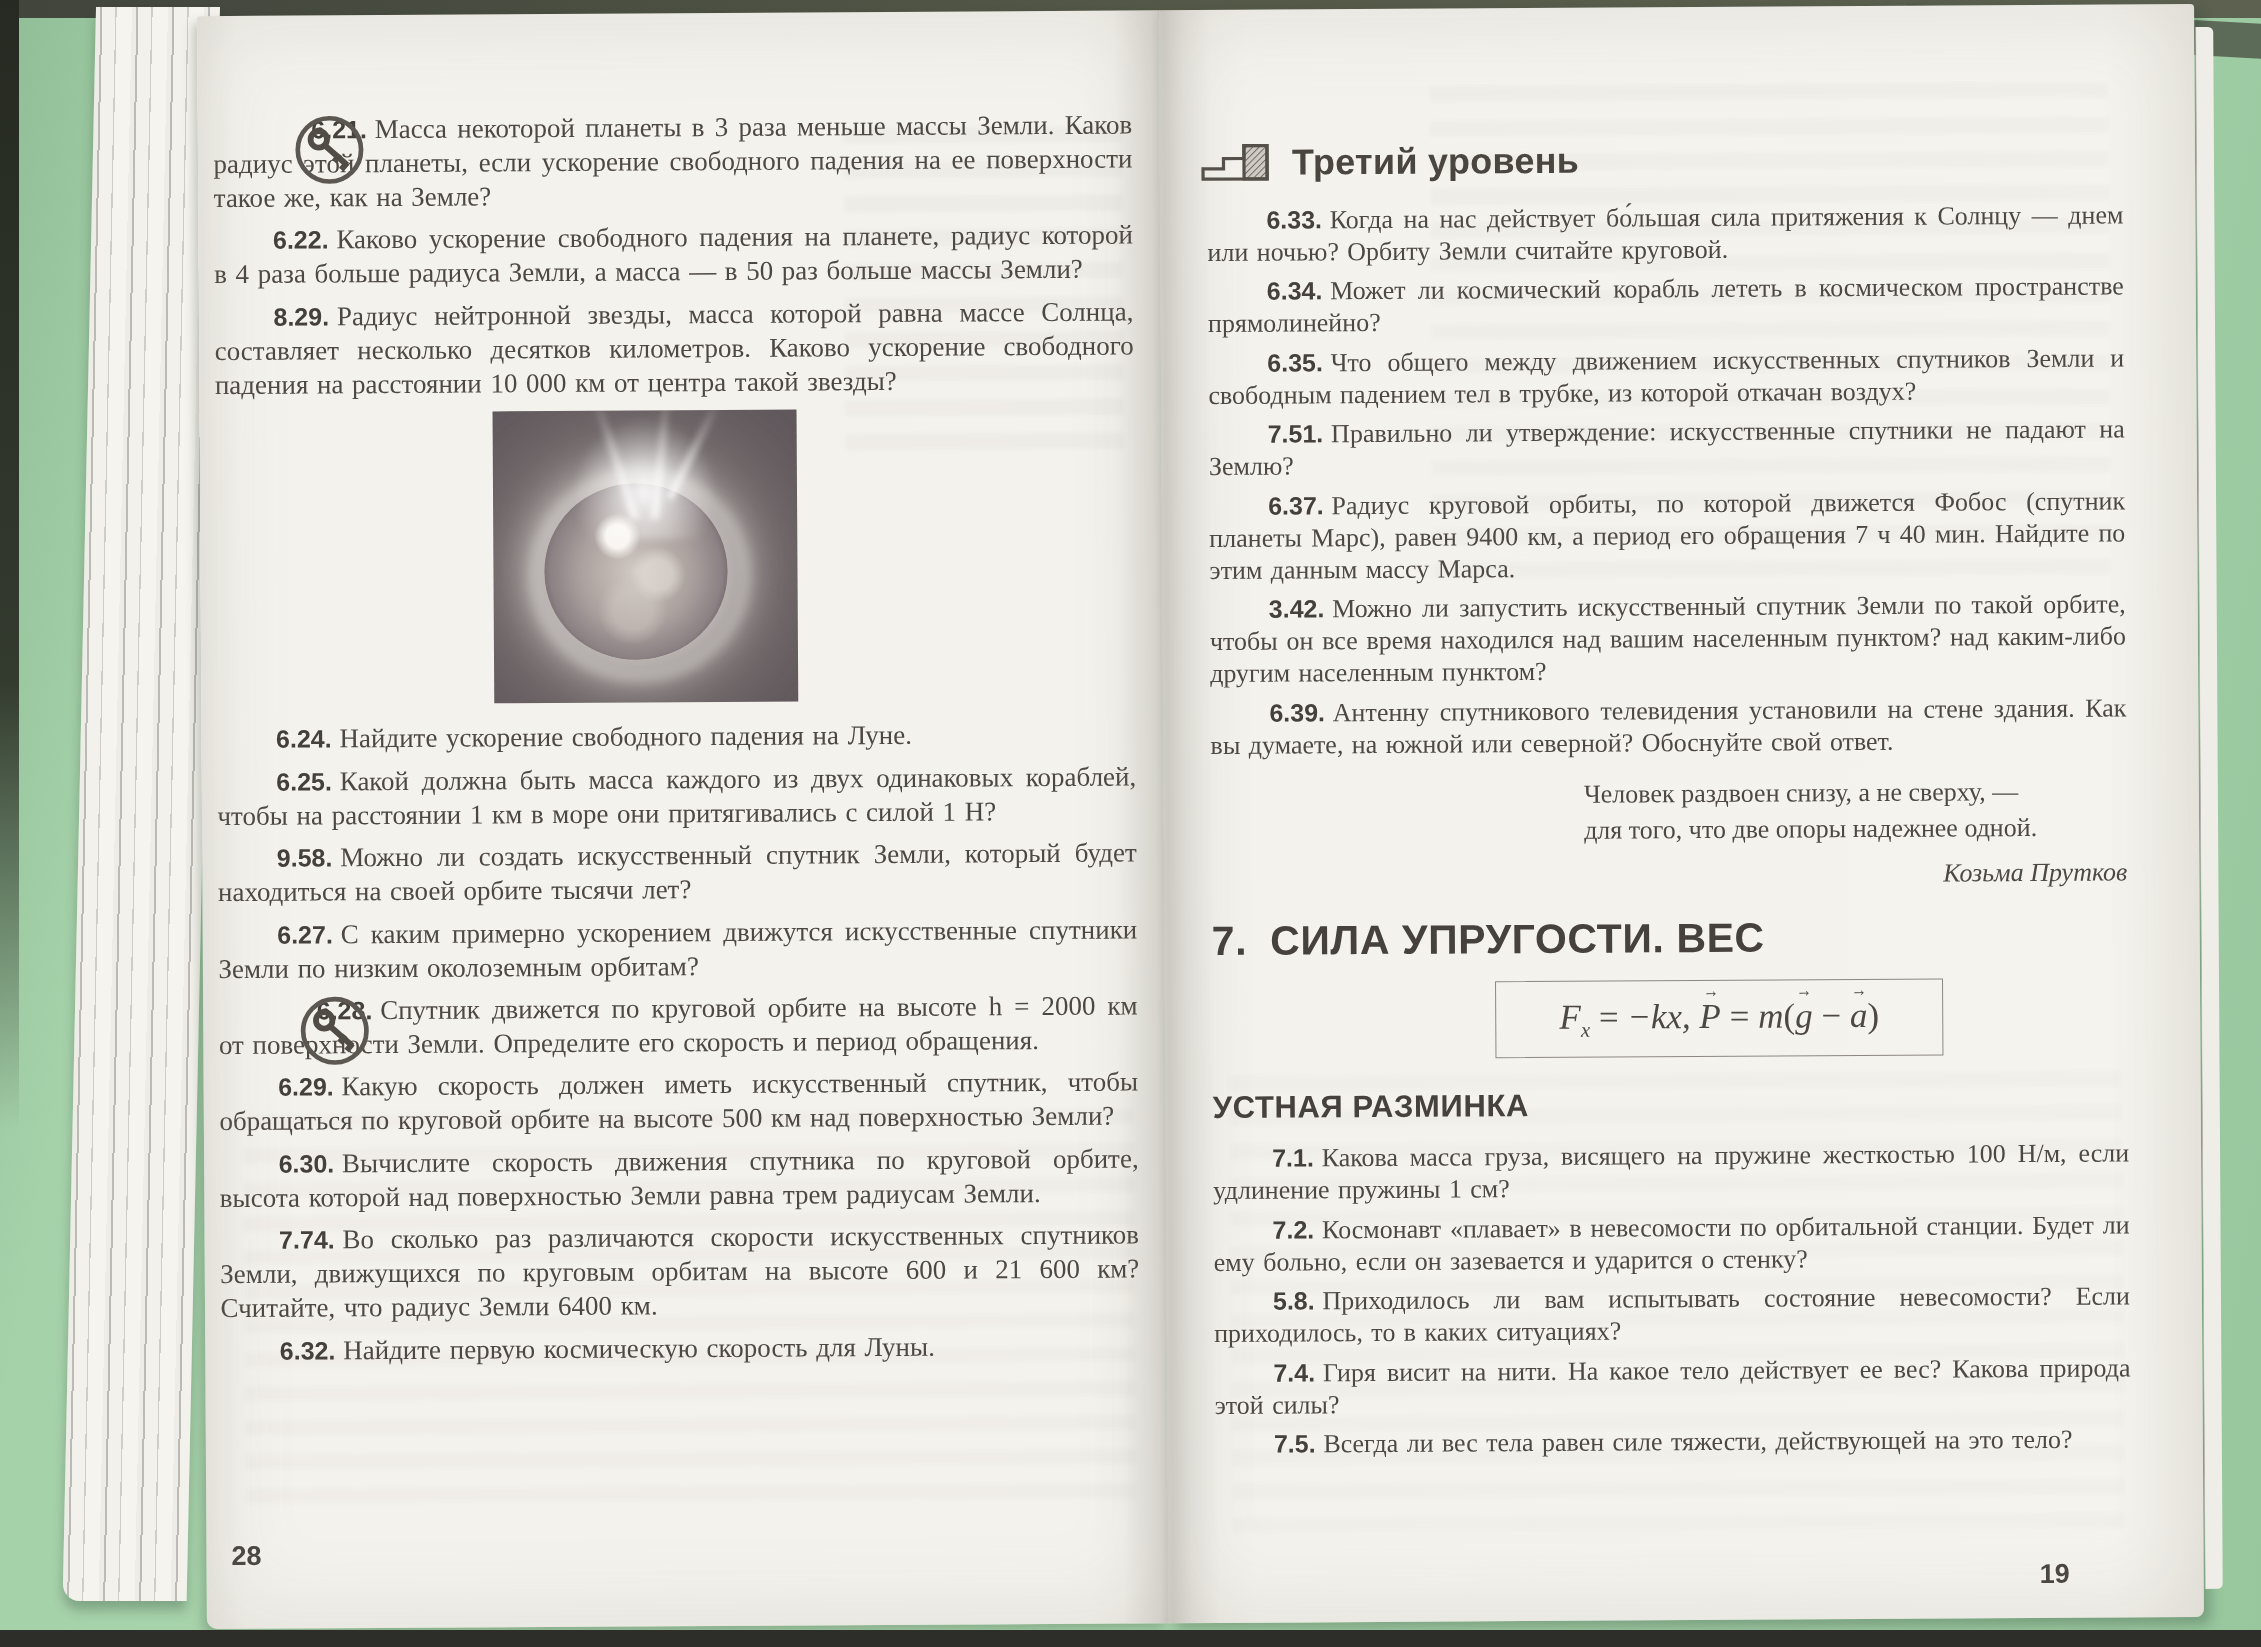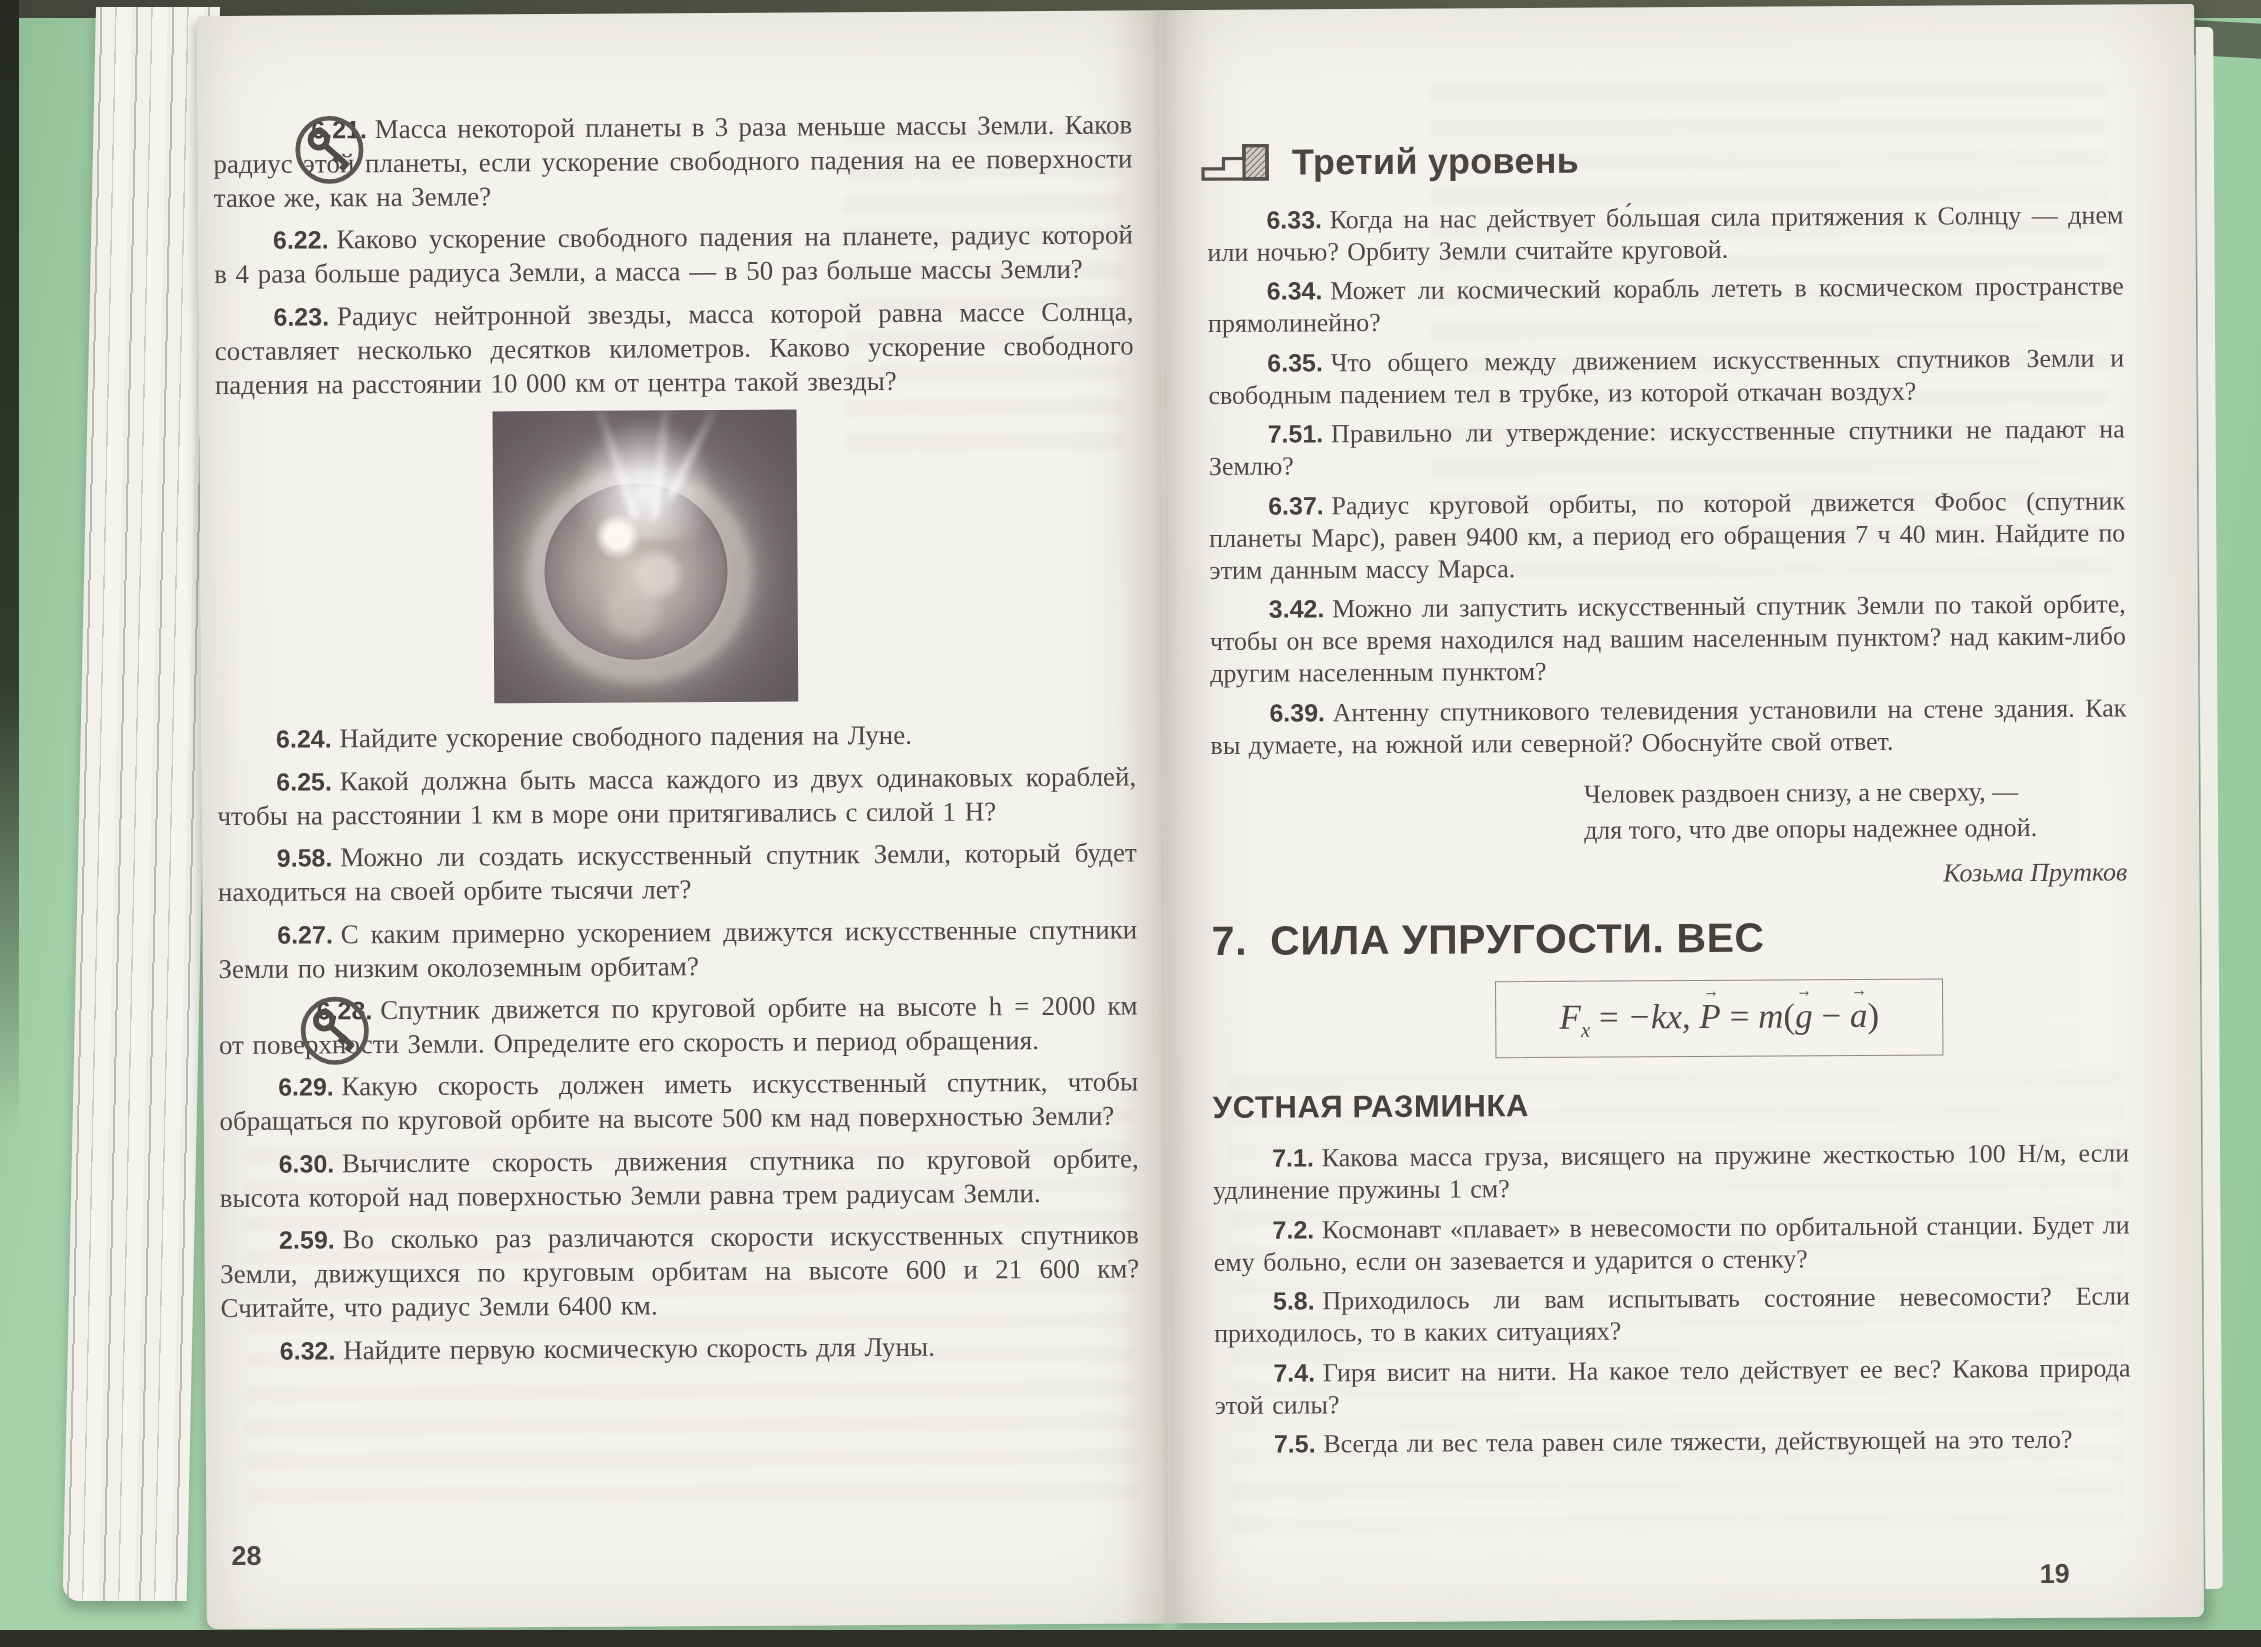--- a/index.html
+++ b/index.html
@@ -114,21 +114,21 @@
             <svg viewBox="0 0 64 64">
                 <circle cx="32" cy="32" r="27" fill="none" stroke="#5c5751" stroke-width="4"></circle>
                 <circle cx="23" cy="23" r="7" fill="none" stroke="#514c46" stroke-width="5"></circle>
                 <path d="M28 28 L47 45 M41 36 L36 42 M47 43 L42 49" fill="none" stroke="#514c46" stroke-width="5"></path>
               </svg>
           </span><b class="pnum">6.21.</b><span>Масса некоторой планеты в 3 раза меньше массы Земли. Каков радиус этой планеты, если ускорение свободного падения на ее поверхности такое же, как на Земле?</span>
         </p>
 
         <p class="prob"><b class="pnum">6.22.</b><span>Каково ускорение свободного падения на планете, радиус которой в 4 раза больше радиуса Земли, а масса — в 50 раз больше массы Земли?</span></p>
 
-        <p class="prob"><b class="pnum">6.23.</b><span>Радиус нейтронной звезды, масса которой равна массе Солнца, составляет несколько десятков километров. Каково ускорение свободного падения на расстоянии 10 000 км от центра такой звезды?</span></p>
+        <p class="prob"><b class="pnum">8.29.</b><span>Радиус нейтронной звезды, масса которой равна массе Солнца, составляет несколько десятков километров. Каково ускорение свободного падения на расстоянии 10 000 км от центра такой звезды?</span></p>
 
         <div class="photo">
           <div class="ring"></div>
           <div class="disk"></div>
           <div class="flare"></div>
           <div class="ray r1"></div>
           <div class="ray r2"></div>
           <div class="ray r3"></div>
         </div>
 
@@ -143,21 +143,21 @@
             <svg viewBox="0 0 64 64">
                 <circle cx="32" cy="32" r="27" fill="none" stroke="#5c5751" stroke-width="4"></circle>
                 <circle cx="23" cy="23" r="7" fill="none" stroke="#514c46" stroke-width="5"></circle>
                 <path d="M28 28 L47 45 M41 36 L36 42 M47 43 L42 49" fill="none" stroke="#514c46" stroke-width="5"></path>
               </svg>
           </span><b class="pnum">6.28.</b><span>Спутник движется по круговой орбите на высоте </span><span class="em">h</span><span> = 2000 км от поверхности Земли. Определите его скорость и период обращения.</span>
         </p>
 
         <p class="prob"><b class="pnum">6.29.</b><span>Какую скорость должен иметь искусственный спутник, чтобы обращаться по круговой орбите на высоте 500 км над поверхностью Земли?</span></p>
         <p class="prob"><b class="pnum">6.30.</b><span>Вычислите скорость движения спутника по круговой орбите, высота которой над поверхностью Земли равна трем радиусам Земли.</span></p>
-        <p class="prob"><b class="pnum">2.59.</b><span>Во сколько раз различаются скорости искусственных спутников Земли, движущихся по круговым орбитам на высоте 600 и 21 600 км? Считайте, что радиус Земли 6400 км.</span></p>
+        <p class="prob"><b class="pnum">7.74.</b><span>Во сколько раз различаются скорости искусственных спутников Земли, движущихся по круговым орбитам на высоте 600 и 21 600 км? Считайте, что радиус Земли 6400 км.</span></p>
         <p class="prob"><b class="pnum">6.32.</b><span>Найдите первую космическую скорость для Луны.</span></p>
       </div>
 
       <div class="pagenum pn-left">28</div>
     </div>
 
     <div class="page page-right">
       <div class="ghost" style="left:271px;top:78px;width:678px;height:504px;opacity:.4"></div>
       <div class="ghost" style="left:65px;top:1066px;width:892px;height:465px;opacity:.3"></div>
 

